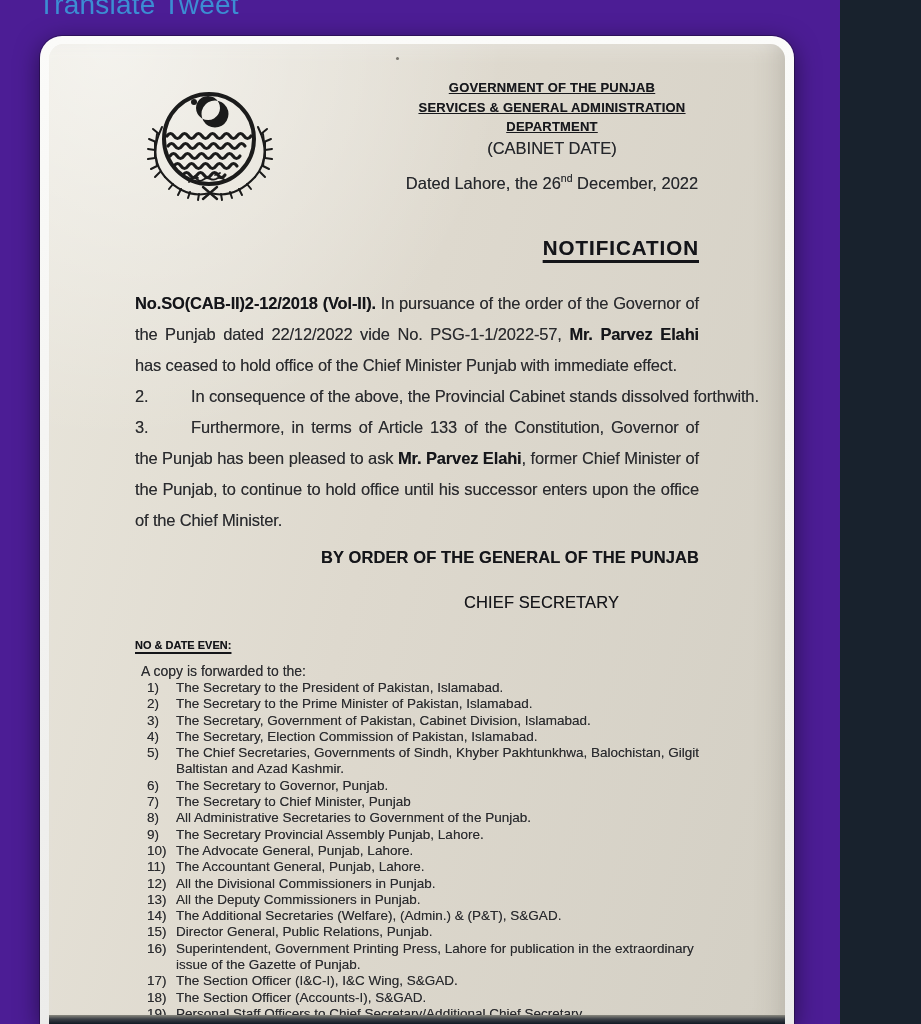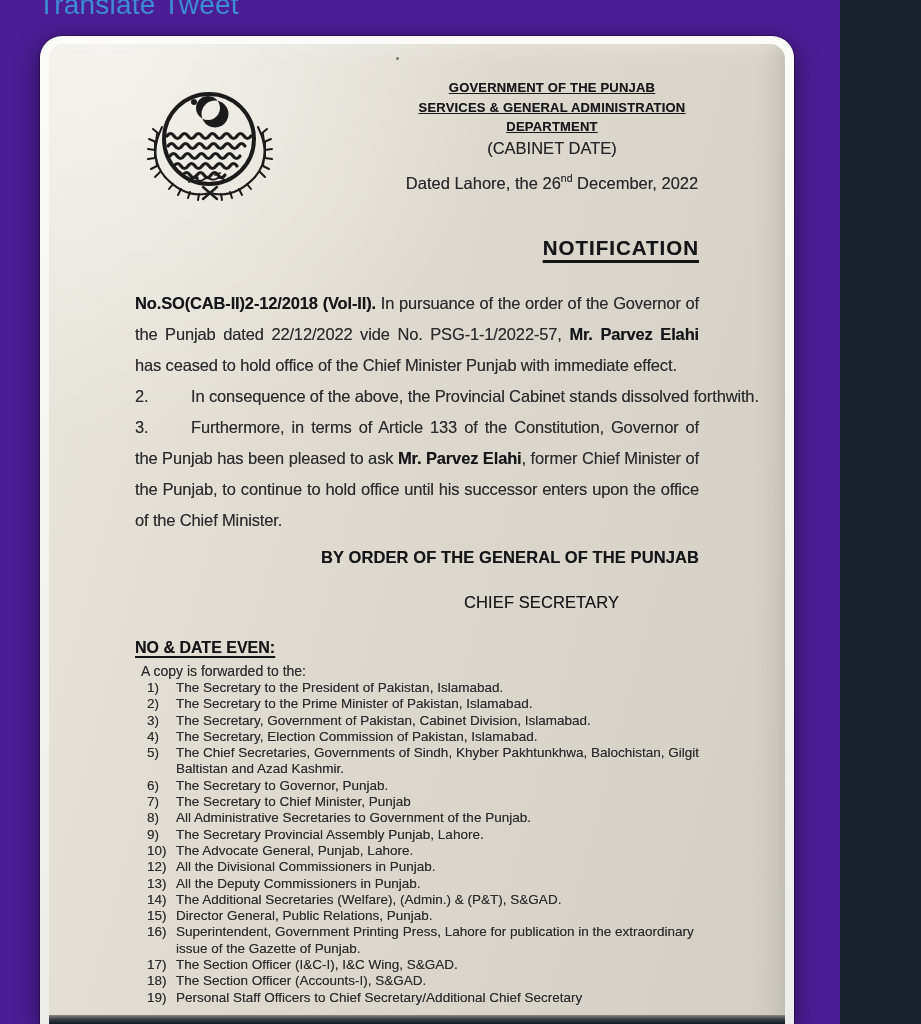--- a/index.html
+++ b/index.html
@@ -84,21 +84,21 @@
     position: absolute; top: 504px; right: 86px;
     font-size: 16.5px; font-weight: bold; color: #141519; letter-spacing: .1px;
   }
   .chief-sec {
     position: absolute; top: 549px; right: 166px;
     font-size: 16.5px; font-weight: normal; color: #141519; letter-spacing: .1px;
   }
 
   .no-date {
     position: absolute; top: 595px; left: 86px;
-    font-size: 16px; font-weight: bold; color: #141519;
+    font-size: 11px; font-weight: bold; color: #141519;
     text-decoration: underline; text-decoration-thickness: 2px; text-underline-offset: 3px; text-align: center;
   }
   .copy-intro {
     position: absolute; top: 619px; left: 92px;
     font-size: 14px; color: #2a2b2e;
   }
   .dist-list {
     position: absolute; top: 636px; left: 98px; right: 56px;
     font-size: 13.5px; line-height: 16.3px; color: #2a2b2e;
   }
@@ -220,20 +220,24 @@
             </div>
             <div class="dist-row">
               <span class="dist-num">9)</span>
               <span class="dist-text">The Secretary Provincial Assembly Punjab, Lahore.</span>
             </div>
             <div class="dist-row">
               <span class="dist-num">10)</span>
               <span class="dist-text">The Advocate General, Punjab, Lahore.</span>
             </div>
             <div class="dist-row">
+              <span class="dist-num">11)</span>
+              <span class="dist-text">The Accountant General, Punjab, Lahore.</span>
+            </div>
+            <div class="dist-row">
               <span class="dist-num">12)</span>
               <span class="dist-text">All the Divisional Commissioners in Punjab.</span>
             </div>
             <div class="dist-row">
               <span class="dist-num">13)</span>
               <span class="dist-text">All the Deputy Commissioners in Punjab.</span>
             </div>
             <div class="dist-row">
               <span class="dist-num">14)</span>
               <span class="dist-text">The Additional Secretaries (Welfare), (Admin.) &amp; (P&amp;T), S&amp;GAD.</span>

